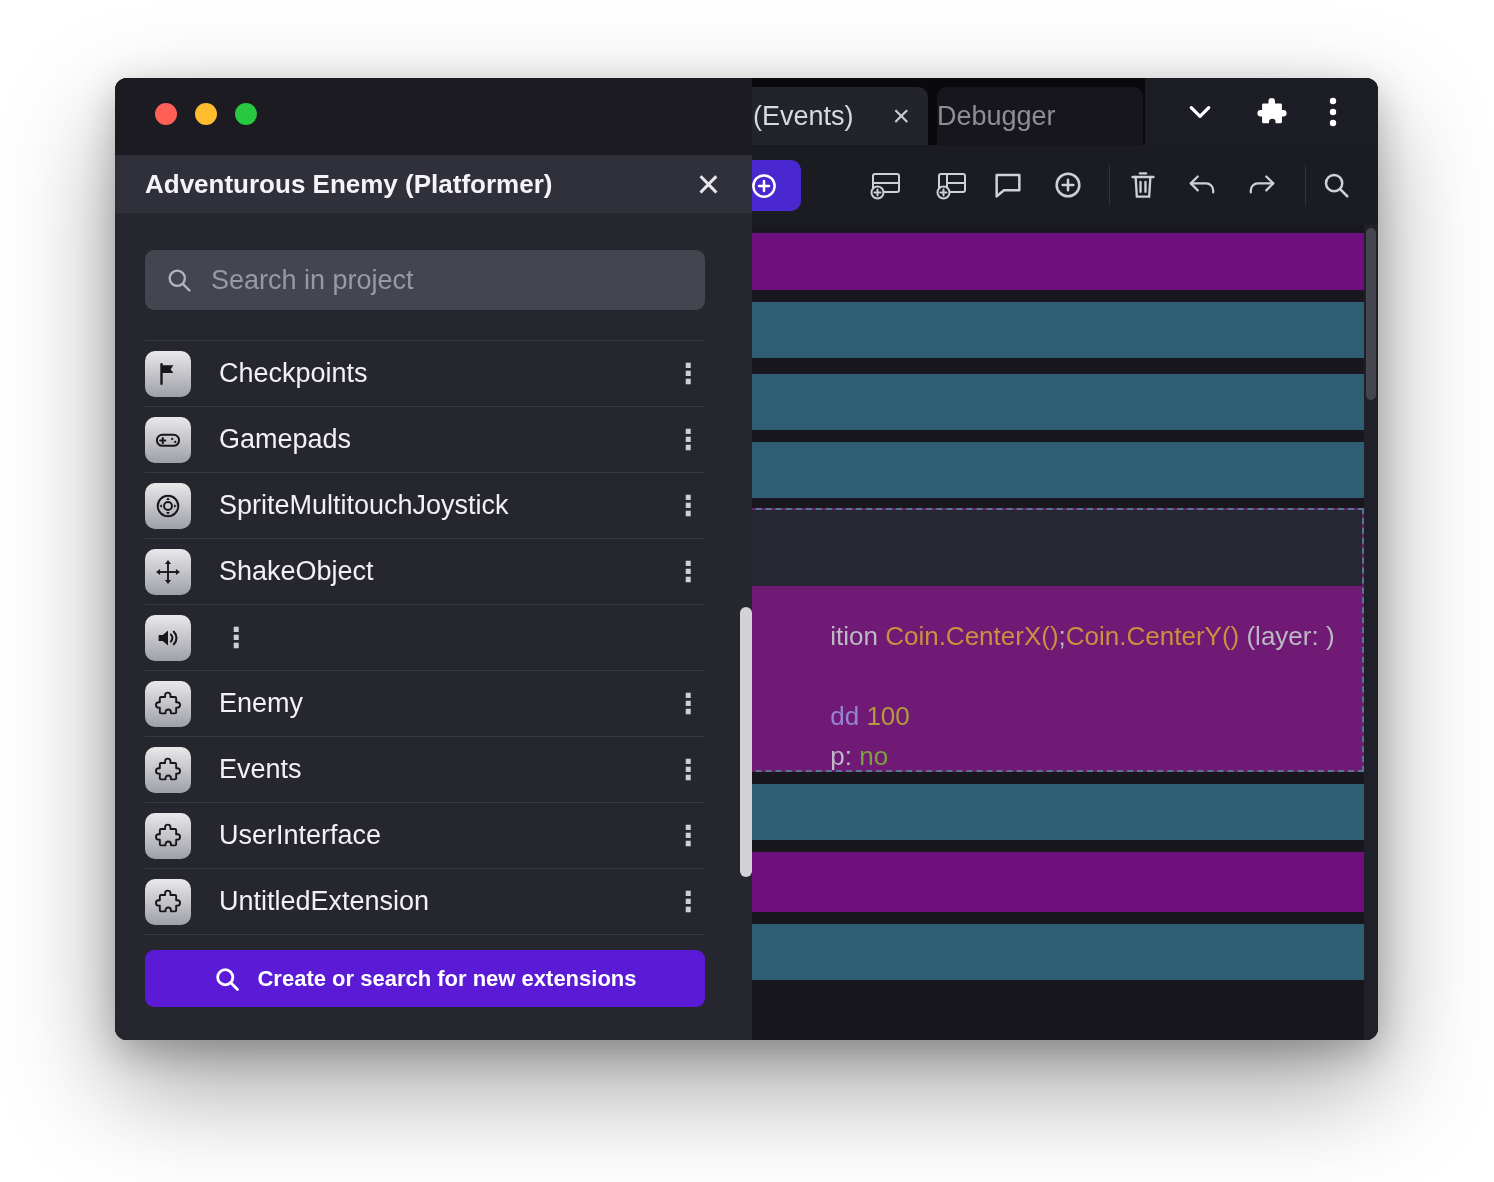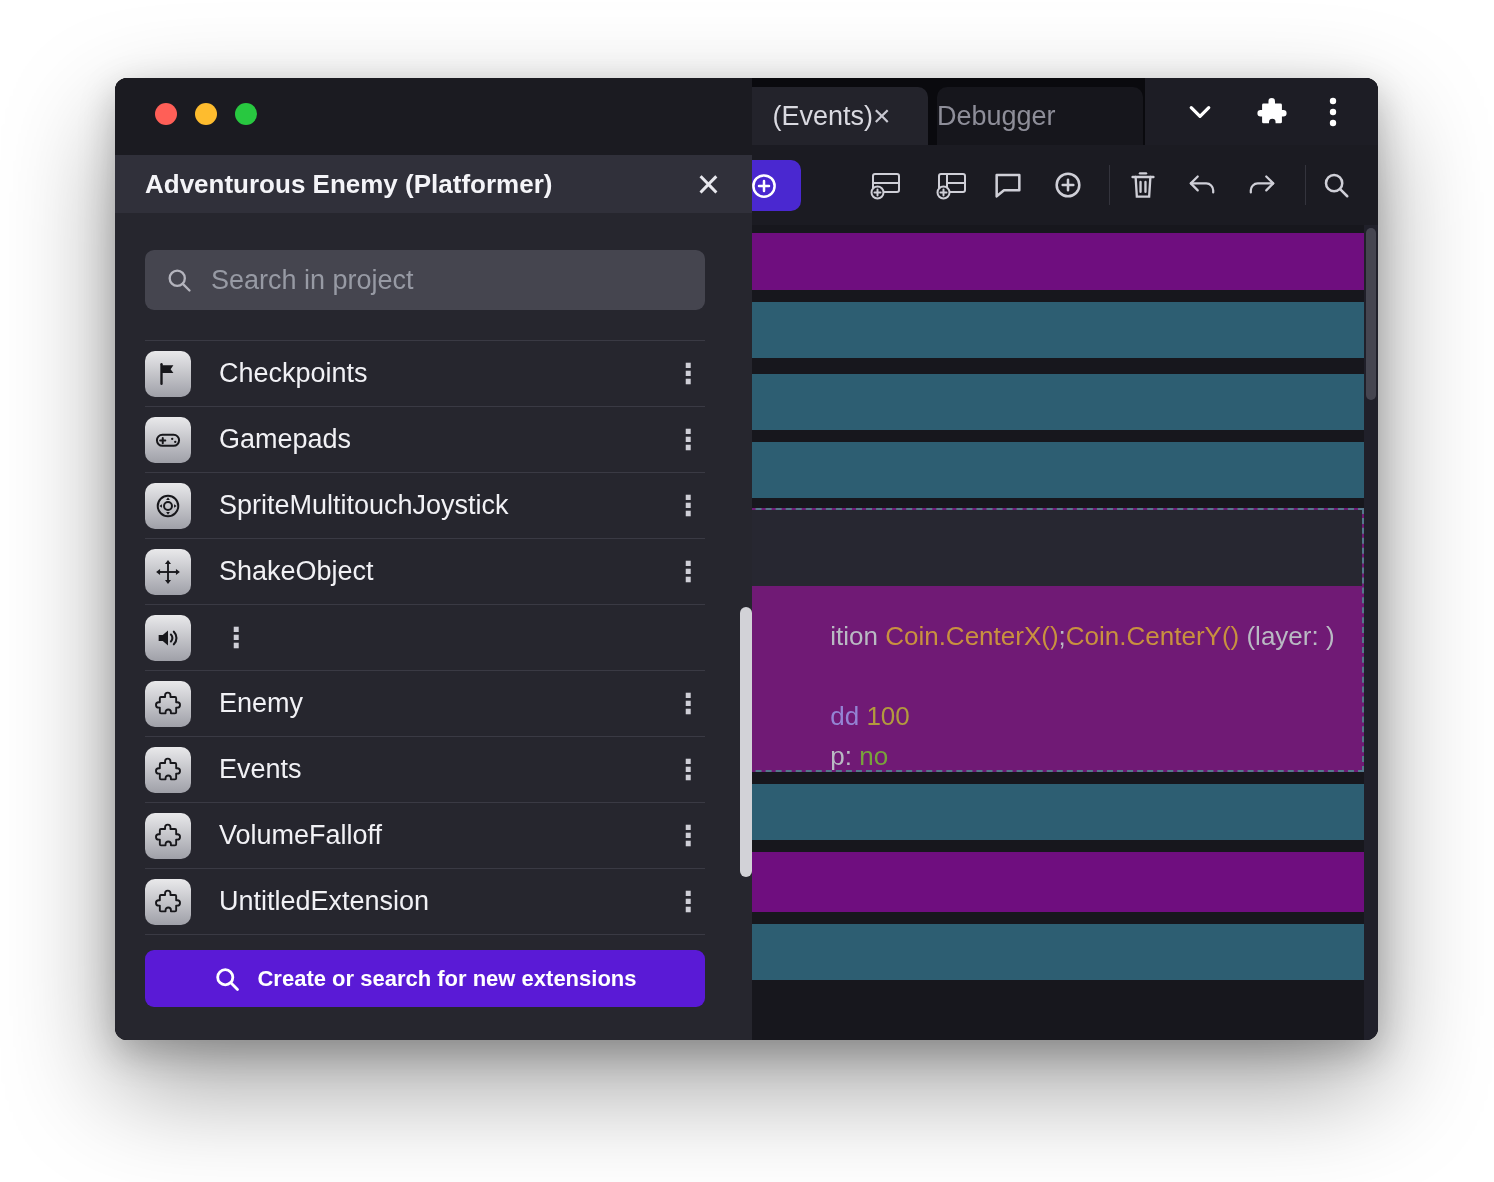--- a/index.html
+++ b/index.html
@@ -5,21 +5,21 @@
   html,body{margin:0;padding:0;background:#ffffff;}
   .stage{position:relative;width:1494px;height:1182px;background:#ffffff;overflow:hidden;
          font-family:"Liberation Sans","DejaVu Sans",sans-serif;}
   .app-window{position:absolute;left:115px;top:78px;width:1263px;height:962px;background:#17171d;
          border-radius:12px;overflow:hidden;
          box-shadow:0 45px 110px rgba(0,0,0,.38),0 12px 36px rgba(0,0,0,.22);}
 
   
   .tabbar{position:absolute;left:0;top:0;width:100%;height:67px;background:#0a0a0e;}
   .tab{position:absolute;top:9px;height:58px;border-radius:10px 10px 0 0;display:flex;align-items:center;cursor:pointer;}
-  .tab-active{left:540px;width:273px;background:#23232b;padding:0 18px 0 0;justify-content:center;box-sizing:border-box;}
+  .tab-active{left:540px;width:273px;background:#23232b;padding:0 18px 0 0;justify-content:space-between;box-sizing:border-box;}
   .tab-active .tab-label{margin-left:98px;}
   .tab-label{font-size:27px;color:#d9d9e0;white-space:nowrap;}
   .tab-close{font-size:30px;color:#c9c9d2;line-height:1;cursor:pointer;}
   .tab-inactive{left:822px;width:206px;background:#16161c;}
   .tab-inactive .tab-label{color:#8e8e99;}
   .tabbar-right{position:absolute;right:0;top:0;width:233px;height:67px;background:#1d1d25;
          display:flex;align-items:center;justify-content:space-evenly;}
 
   
   .toolbar{position:absolute;left:0;top:67px;width:100%;height:80px;background:#1b1b22;}
@@ -306,21 +306,21 @@
           <span class="ext-label">Events</span>
           <span class="row-menu">⋮</span>
         </div>
 
         <div class="ext-row">
           <span class="ext-icon">
             <svg width="28" height="28" viewBox="0 0 24 24" fill="none" stroke="#17171b" stroke-width="1.6" stroke-linejoin="round">
                 <path d="M9.5 4.5a2.3 2.3 0 0 1 4.6 0V6h3.9a1 1 0 0 1 1 1v3.5h1a2.3 2.3 0 0 1 0 4.6h-1V19a1 1 0 0 1-1 1h-3.5v-1a2.3 2.3 0 0 0-4.6 0v1H6a1 1 0 0 1-1-1v-3.9H4a2.3 2.3 0 0 1 0-4.6h1V7a1 1 0 0 1 1-1h3.5z"></path>
               </svg>
           </span>
-          <span class="ext-label">VolumeFalloff</span>
+          <span class="ext-label">UserInterface</span>
           <span class="row-menu">⋮</span>
         </div>
 
         <div class="ext-row">
           <span class="ext-icon">
             <svg width="28" height="28" viewBox="0 0 24 24" fill="none" stroke="#17171b" stroke-width="1.6" stroke-linejoin="round">
                 <path d="M9.5 4.5a2.3 2.3 0 0 1 4.6 0V6h3.9a1 1 0 0 1 1 1v3.5h1a2.3 2.3 0 0 1 0 4.6h-1V19a1 1 0 0 1-1 1h-3.5v-1a2.3 2.3 0 0 0-4.6 0v1H6a1 1 0 0 1-1-1v-3.9H4a2.3 2.3 0 0 1 0-4.6h1V7a1 1 0 0 1 1-1h3.5z"></path>
               </svg>
           </span>
           <span class="ext-label">UntitledExtension</span>

